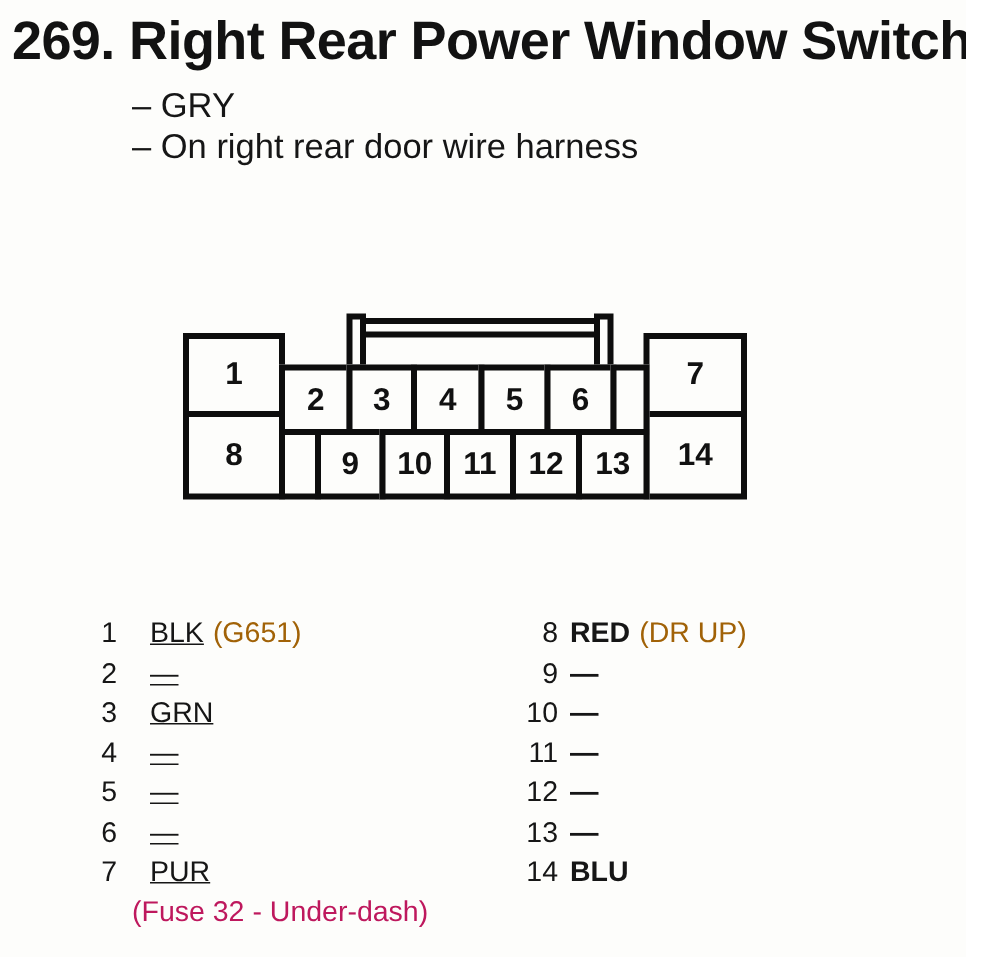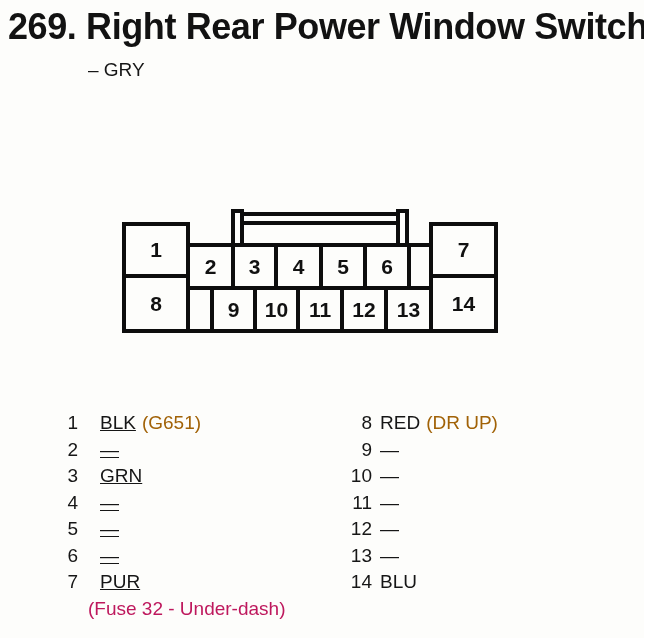--- a/index.html
+++ b/index.html
@@ -13,21 +13,21 @@
     position:relative;width:644px;height:638px;
     background:#fdfdfb;overflow:hidden;
   }
   .title{
     position:absolute;left:8px;top:6px;
     font-size:36px;font-weight:700;color:#121212;
     letter-spacing:-0.4px;white-space:nowrap;
   }
   .notes{
     position:absolute;left:88px;top:57px;
-    font-size:19px;line-height:26.5px;color:#161616;
+    font-size:23px;line-height:26.5px;color:#161616;
   }
   .note-line{white-space:nowrap;}
   
   .connector{position:absolute;left:122px;top:209px;width:376px;height:124px;}
   .cc{
     position:absolute;background:#fdfdfb;
     border:4px solid #0d0d0d;box-sizing:border-box;
     display:flex;align-items:center;justify-content:center;
     font-weight:700;font-size:21px;color:#111;
   }
@@ -51,34 +51,35 @@
   .cell12{left:218px;top:77px;width:48px;height:47px;}
   .cell13{left:262px;top:77px;width:49px;height:47px;}
   
   .pinlist{position:absolute;top:410px;font-size:19px;color:#161616;}
   .pinlist-left{left:50px;}
   .pinlist-right{left:338px;}
   .pin-row{display:flex;align-items:baseline;height:26.5px;line-height:26.5px;white-space:nowrap;}
   .pinlist-left  .pin-num{display:inline-block;width:28px;text-align:right;}
   .pinlist-right .pin-num{display:inline-block;width:34px;text-align:right;}
   .pinlist-left  .pin-wire{margin-left:22px;text-decoration:underline;}
-  .pinlist-right .pin-wire{margin-left:8px;}
+  .pinlist-right .pin-wire{margin-left:8px;font-weight:bold;}
   .pin-note{color:#a16207;margin-left:6px;}
   .pin-note2{color:#be185d;margin-left:38px;height:26.5px;line-height:26.5px;white-space:nowrap;}
   .edge-artifact{position:absolute;left:658px;top:0px;width:2px;height:418px;background:#1f1f1f;}
 </style>
 </head>
 <body>
 
 <div class="page">
 
   <div class="title">269. Right Rear Power Window Switch</div>
 
   <div class="notes">
     <div class="note-line">– GRY</div>
+    <div class="note-line">– On right rear door wire harness</div>
   </div>
 
   <div class="connector">
     <div class="cc bar"></div>
     <div class="cc postL"></div>
     <div class="cc postR"></div>
 
     <div class="cc cell1">1</div>
     <div class="cc cell7">7</div>
     <div class="cc cell8">8</div>

